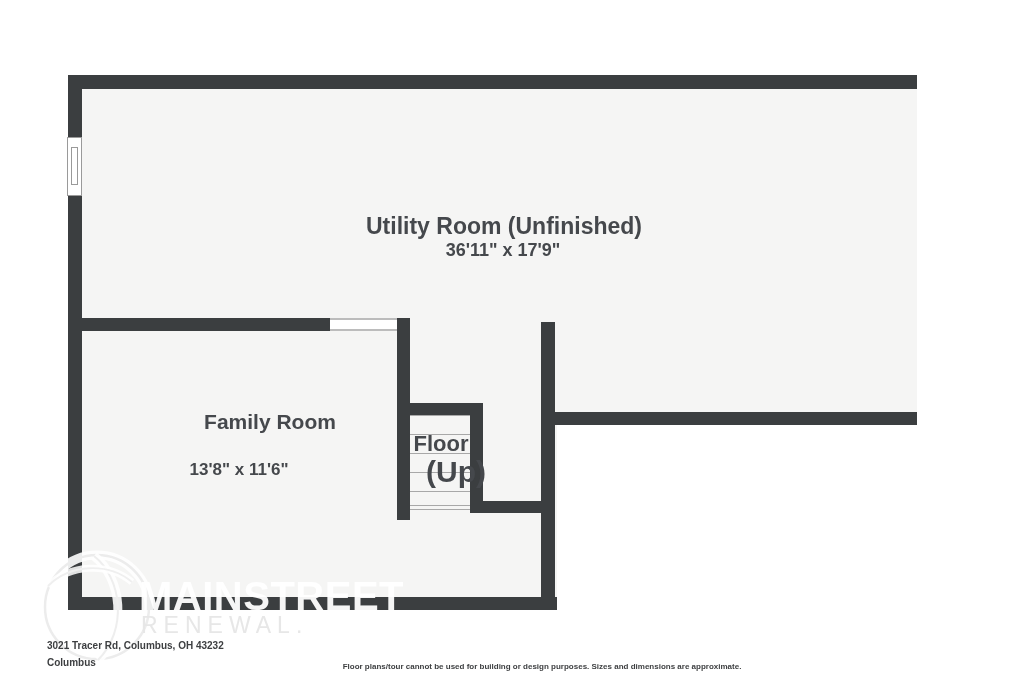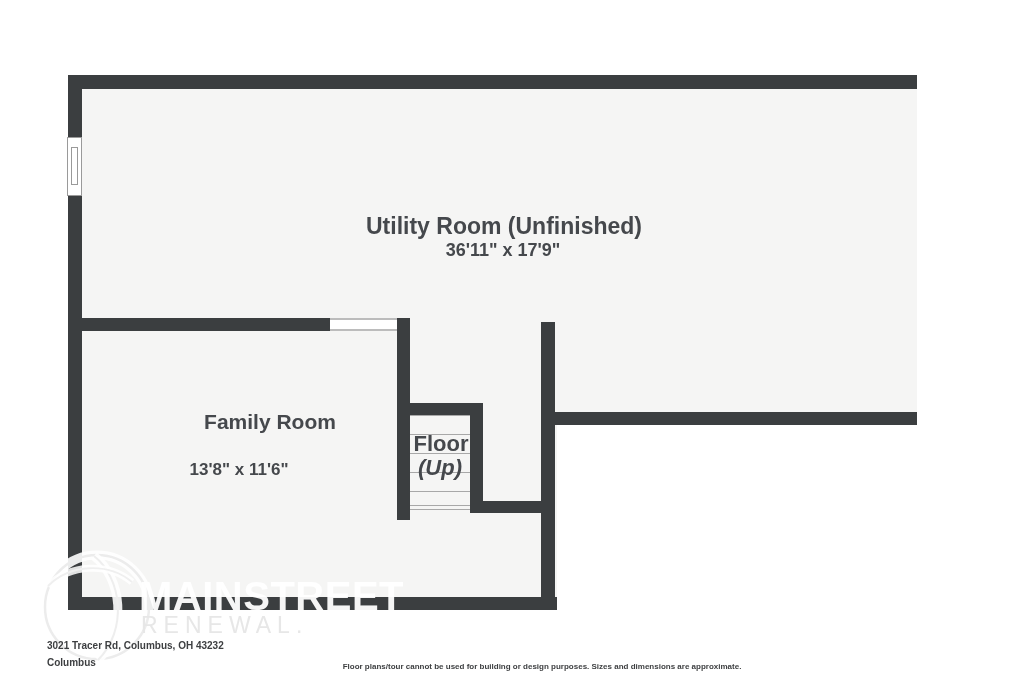--- a/index.html
+++ b/index.html
@@ -51,21 +51,21 @@
   .step:nth-child(1){ top:0px; } .step:nth-child(2){ top:19px; }
   .step:nth-child(3){ top:38px; } .step:nth-child(4){ top:57px; }
   .step:nth-child(5){ top:76px; } .step:nth-child(6){ top:90px; }
 
   
   .label-utility     { left:504px; top:213px; font-size:23px; }
   .label-utility-dim { left:503px; top:240px; font-size:18px; }
   .label-family      { left:238px; top:410px; font-size:21px;margin-left:32px; }
   .label-family-dim  { left:239px; top:460px; font-size:17px; }
   .label-stairs-1    { left:441px; top:431px; font-size:22px; }
-  .label-stairs-2    { left:440px; top:455px; font-size:22px;font-style:italic; }
+  .label-stairs-2    { left:456px; top:455px; font-size:30px; }
 
   
   .wm-logo { left:28px; top:548px; width:145px; height:125px; }
   .wm-main { left:139px; top:574px; font-size:40px; font-weight:bold;
              color:rgba(255,255,255,0.95); letter-spacing:0.5px; white-space:nowrap; }
   .wm-sub  { left:141px; top:612px; font-size:23px; color:#e7e7e7;
              letter-spacing:6px; white-space:nowrap; }
 
   
   .footer-text { color:#3d3f41; font-weight:bold; white-space:nowrap;margin-left:30px; }

